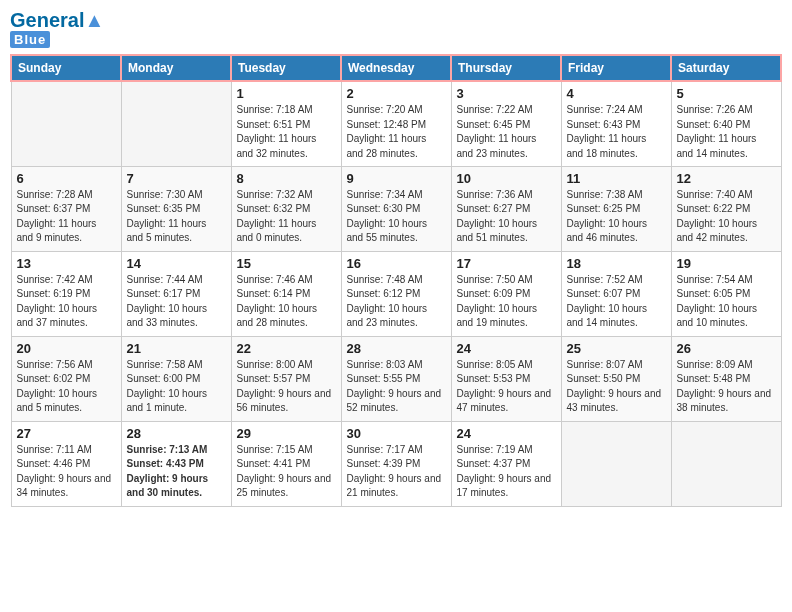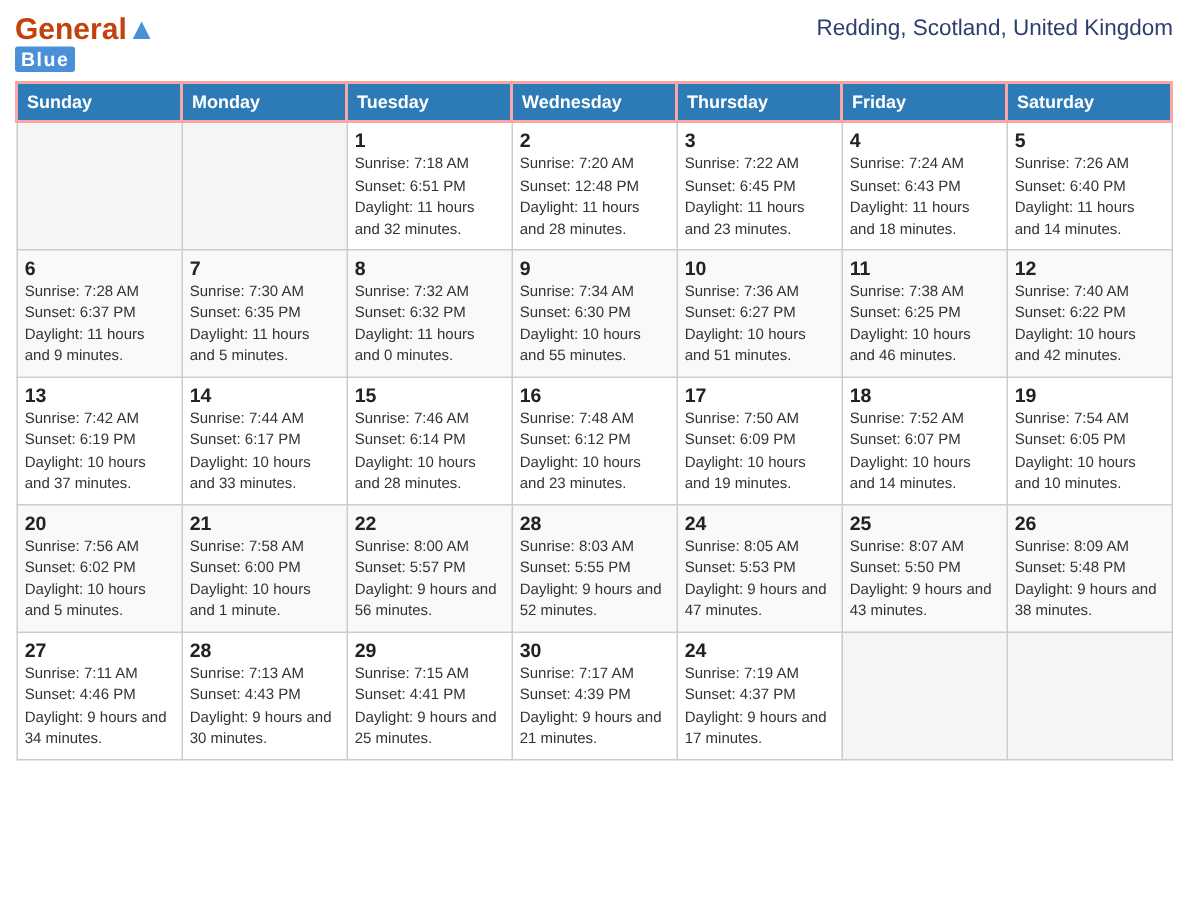--- a/index.html
+++ b/index.html
@@ -21,21 +21,21 @@
       flex-direction: column;
       align-items: flex-start;
     }
     .logo-text {
       font-size: 20px;
       font-weight: bold;
       color: #2c3e6b;
       line-height: 1;
     }
     .logo-text span {
-      color: #c2410c;
+      color: #0369a1;
     }
     .logo-blue {
       background: #4a90d9;
       color: #fff;
       font-size: 13px;
       font-weight: bold;
       padding: 1px 4px;
       border-radius: 2px;
       margin-top: 1px;
       letter-spacing: 1px;
@@ -102,21 +102,20 @@
 <body>
 
 <div class="header">
   <div class="logo">
     <div class="logo-text">
       <span>General</span><span style="color:#4a90d9;">▲</span>
     </div>
     <div class="logo-blue">Blue</div>
   </div>
   <div class="title-block">
-    <div class="subtitle">Redding, Scotland, United Kingdom</div>
   </div>
 </div>
 
 <table class="calendar">
   <thead>
     <tr>
       <th>Sunday</th>
       <th>Monday</th>
       <th>Tuesday</th>
       <th>Wednesday</th>
@@ -294,21 +293,21 @@
       </tr>
       <tr class="week-row">
         <td>
           <span class="day-number">27</span>
           <div class="day-detail" style="white-space: pre-line;">Sunrise: 7:11 AM
 Sunset: 4:46 PM
 Daylight: 9 hours and 34 minutes.</div>
         </td>
         <td>
           <span class="day-number">28</span>
-          <div class="day-detail" style="white-space: pre-line;">Sunrise: 7:13 AM
+          <div class="day-detail" style="white-space: pre-line; font-weight: bold;">Sunrise: 7:13 AM
 Sunset: 4:43 PM
 Daylight: 9 hours and 30 minutes.</div>
         </td>
         <td>
           <span class="day-number">29</span>
           <div class="day-detail" style="white-space: pre-line;">Sunrise: 7:15 AM
 Sunset: 4:41 PM
 Daylight: 9 hours and 25 minutes.</div>
         </td>
         <td>

